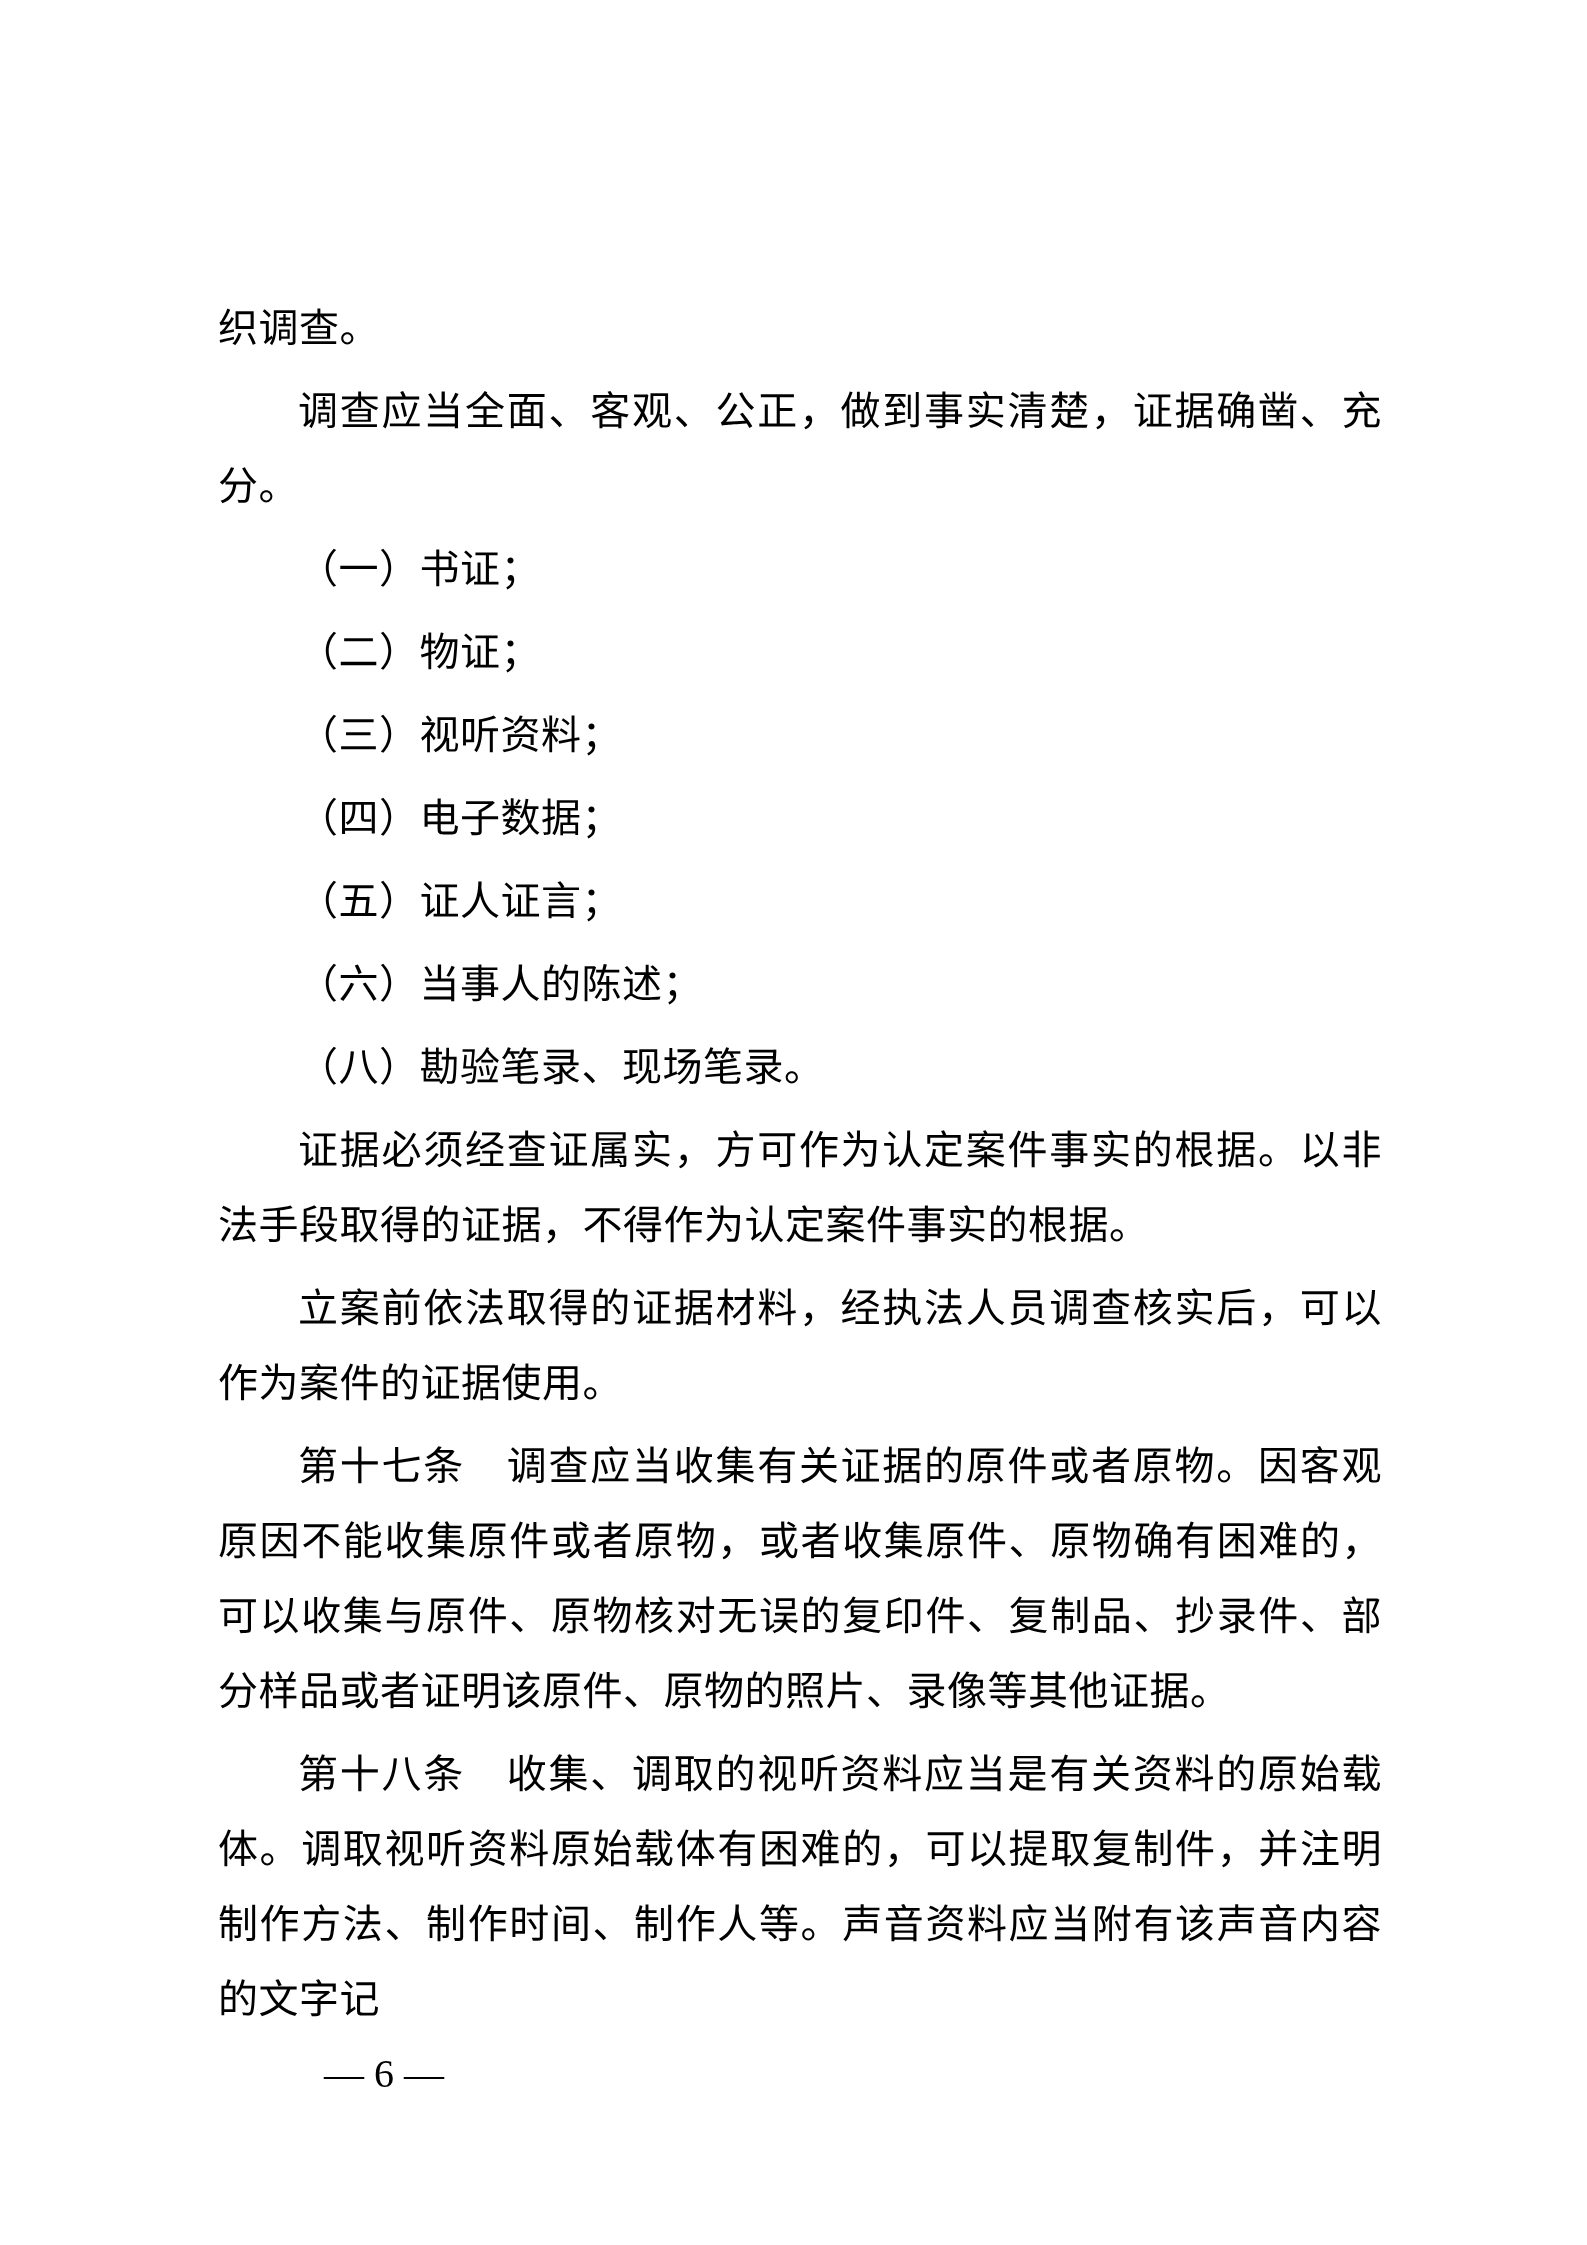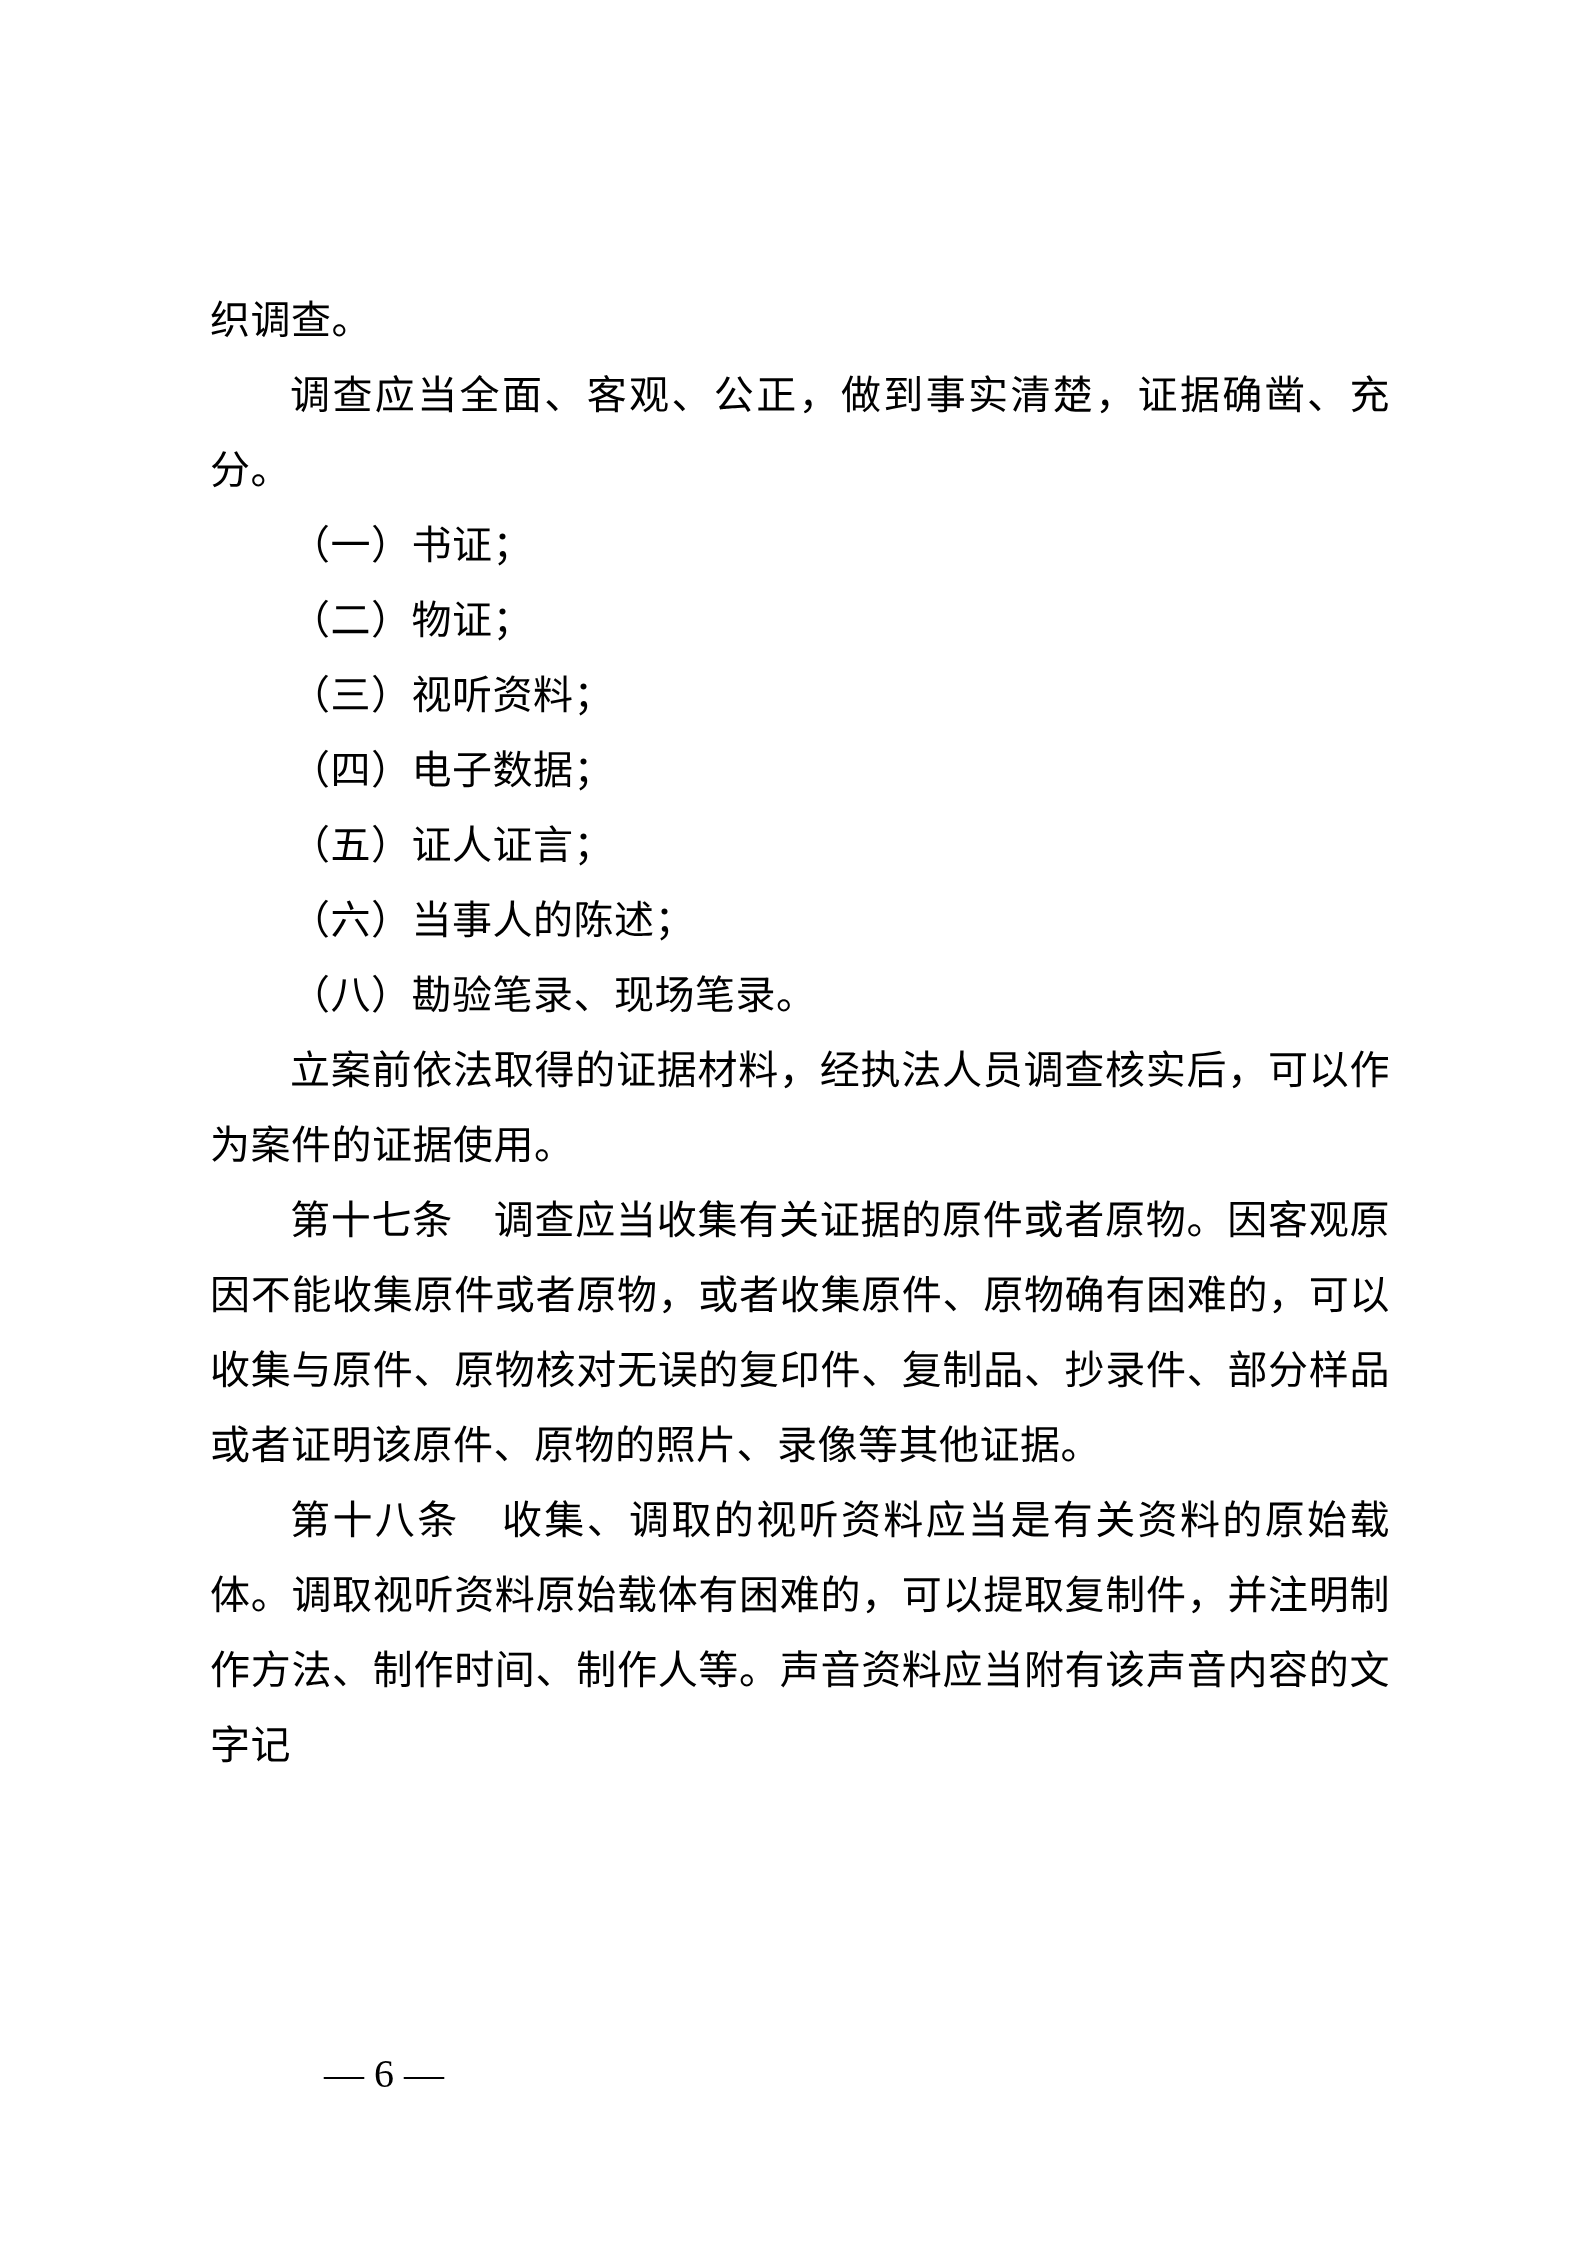--- a/index.html
+++ b/index.html
@@ -24,21 +24,21 @@
     left: 210px;
     top: 283px;
     width: 1180px;
     color: #000000;
     font-size: 40px;
     line-height: 75px;
     text-align: justify;
     letter-spacing: 0.5px;
   }
   .content p {
-    margin: 0;
+    margin: 8px;
     padding: 0;
     text-indent: 2em;
     word-break: break-all;
   }
   .content p.flush {
     text-indent: 0;
   }
   .page-footer {
     position: absolute;
     left: 284px;
@@ -57,20 +57,21 @@
   <main class="content" style="color: rgb(0, 0, 0);">
       <p class="flush">织调查。</p>
       <p>调查应当全面、客观、公正，做到事实清楚，证据确凿、充分。</p>
       <p>（一）书证；</p>
       <p>（二）物证；</p>
       <p>（三）视听资料；</p>
       <p>（四）电子数据；</p>
       <p>（五）证人证言；</p>
       <p>（六）当事人的陈述；</p>
       <p>（八）勘验笔录、现场笔录。</p>
+      <p>证据必须经查证属实，方可作为认定案件事实的根据。以非法手段取得的证据，不得作为认定案件事实的根据。</p>
       <p>立案前依法取得的证据材料，经执法人员调查核实后，可以作为案件的证据使用。</p>
       <p>第十七条　调查应当收集有关证据的原件或者原物。因客观原因不能收集原件或者原物，或者收集原件、原物确有困难的，可以收集与原件、原物核对无误的复印件、复制品、抄录件、部分样品或者证明该原件、原物的照片、录像等其他证据。</p>
       <p>第十八条　收集、调取的视听资料应当是有关资料的原始载体。调取视听资料原始载体有困难的，可以提取复制件，并注明制作方法、制作时间、制作人等。声音资料应当附有该声音内容的文字记</p>
     </main>
   <footer class="page-footer" style="color: rgb(0, 0, 0);">
     <span>— 6 —</span>
   </footer>
 </div>
 
 </body></html>

